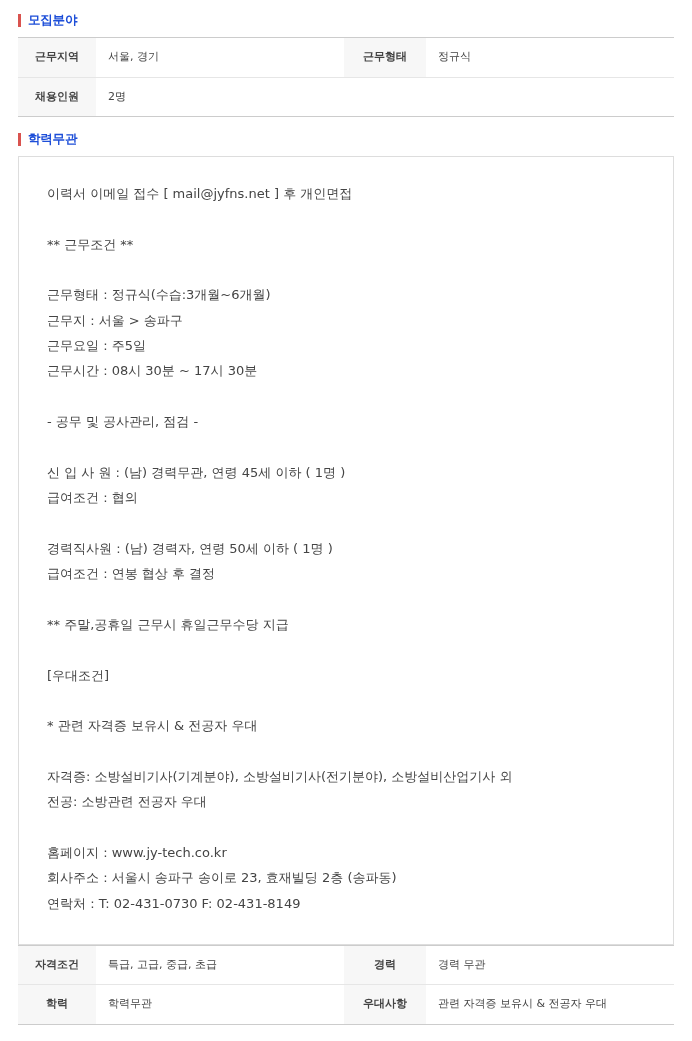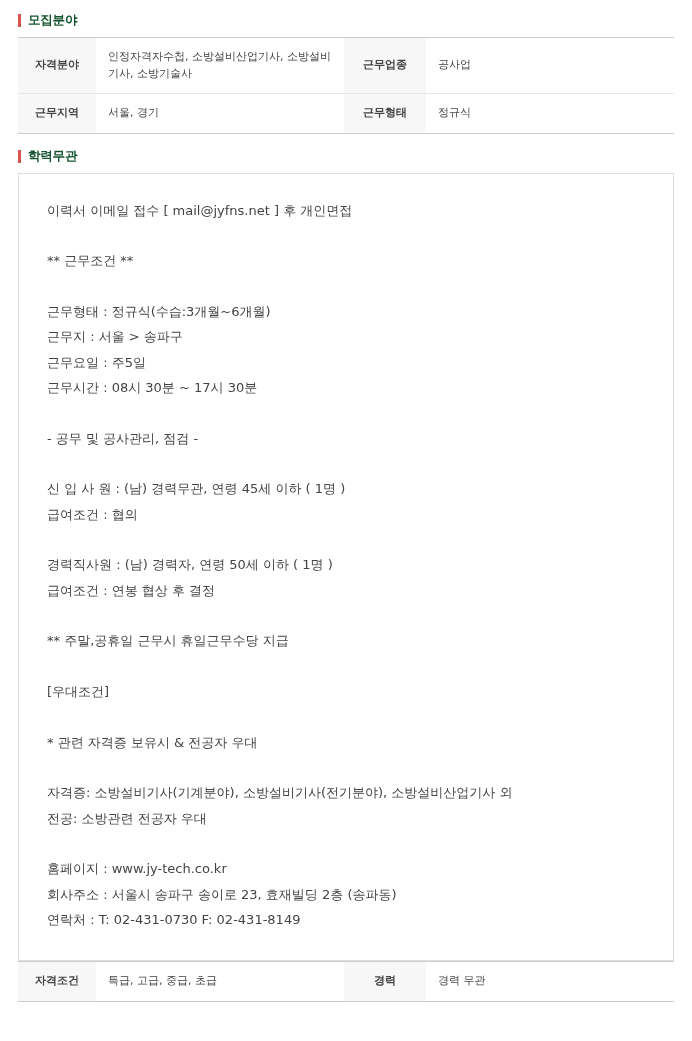--- a/index.html
+++ b/index.html
@@ -18,21 +18,21 @@
   .page {
     width: 692px;
     padding: 10px 18px 16px 18px;
   }
   
   .section-title {
     display: flex;
     align-items: center;
     font-size: 12.5px;
     font-weight: bold;
-    color: #14532d;
+    color: #1d4ed8;
     margin: 14px 0 8px 0;
     letter-spacing: -0.2px;
   }
   .section-title .bar {
     display: inline-block;
     width: 3px;
     height: 13px;
     background: #d9534f;
     margin-right: 7px;
   }
@@ -85,31 +85,29 @@
 <body>
 
 <div class="page">
 
   <div class="section-title">
     <span class="bar"></span>
     <span>모집분야</span>
   </div>
   <table class="info">
     <tbody>
-        <tr>
-      <td class="lbl">자격분야</td>
-      <td class="val">인정자격자수첩, 소방설비산업기사, 소방설비기사, 소방기술사</td>
-      <td class="lbl wide">근무업종</td>
-      <td class="val">공사업</td>
-    </tr>
     <tr>
       <td class="lbl">근무지역</td>
       <td class="val">서울, 경기</td>
       <td class="lbl wide">근무형태</td>
       <td class="val">정규식</td>
+    </tr>
+    <tr>
+      <td class="lbl">채용인원</td>
+      <td class="val" colspan="3">2명</td>
     </tr>
   </tbody>
     </table>
 
   <div class="section-title">
     <span class="bar"></span>
     <span>학력무관</span>
   </div>
   <div class="detail-box">
     <p class="detail-text">이력서 이메일 접수 [ mail@jyfns.net ] 후 개인면접
@@ -144,16 +142,22 @@
   </div>
 
   <table class="info">
     <tbody>
         <tr>
       <td class="lbl">자격조건</td>
       <td class="val">특급, 고급, 중급, 초급</td>
       <td class="lbl wide">경력</td>
       <td class="val">경력 무관</td>
     </tr>
+    <tr>
+      <td class="lbl">학력</td>
+      <td class="val">학력무관</td>
+      <td class="lbl wide">우대사항</td>
+      <td class="val">관련 자격증 보유시 &amp; 전공자 우대</td>
+    </tr>
   </tbody>
     </table>
 
 </div>
 
 </body></html>

